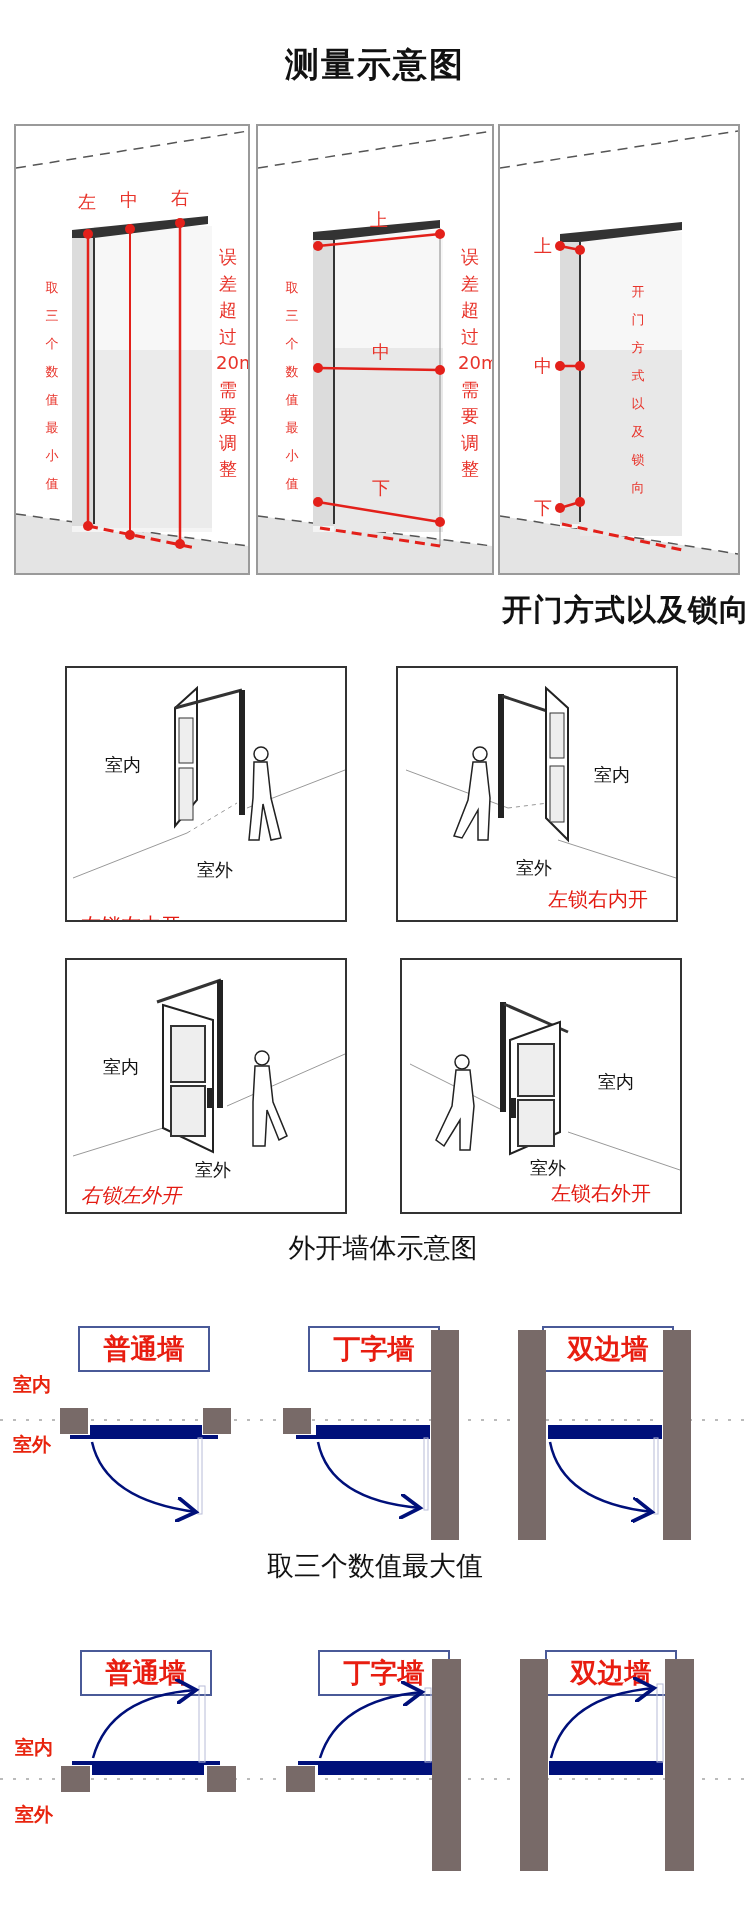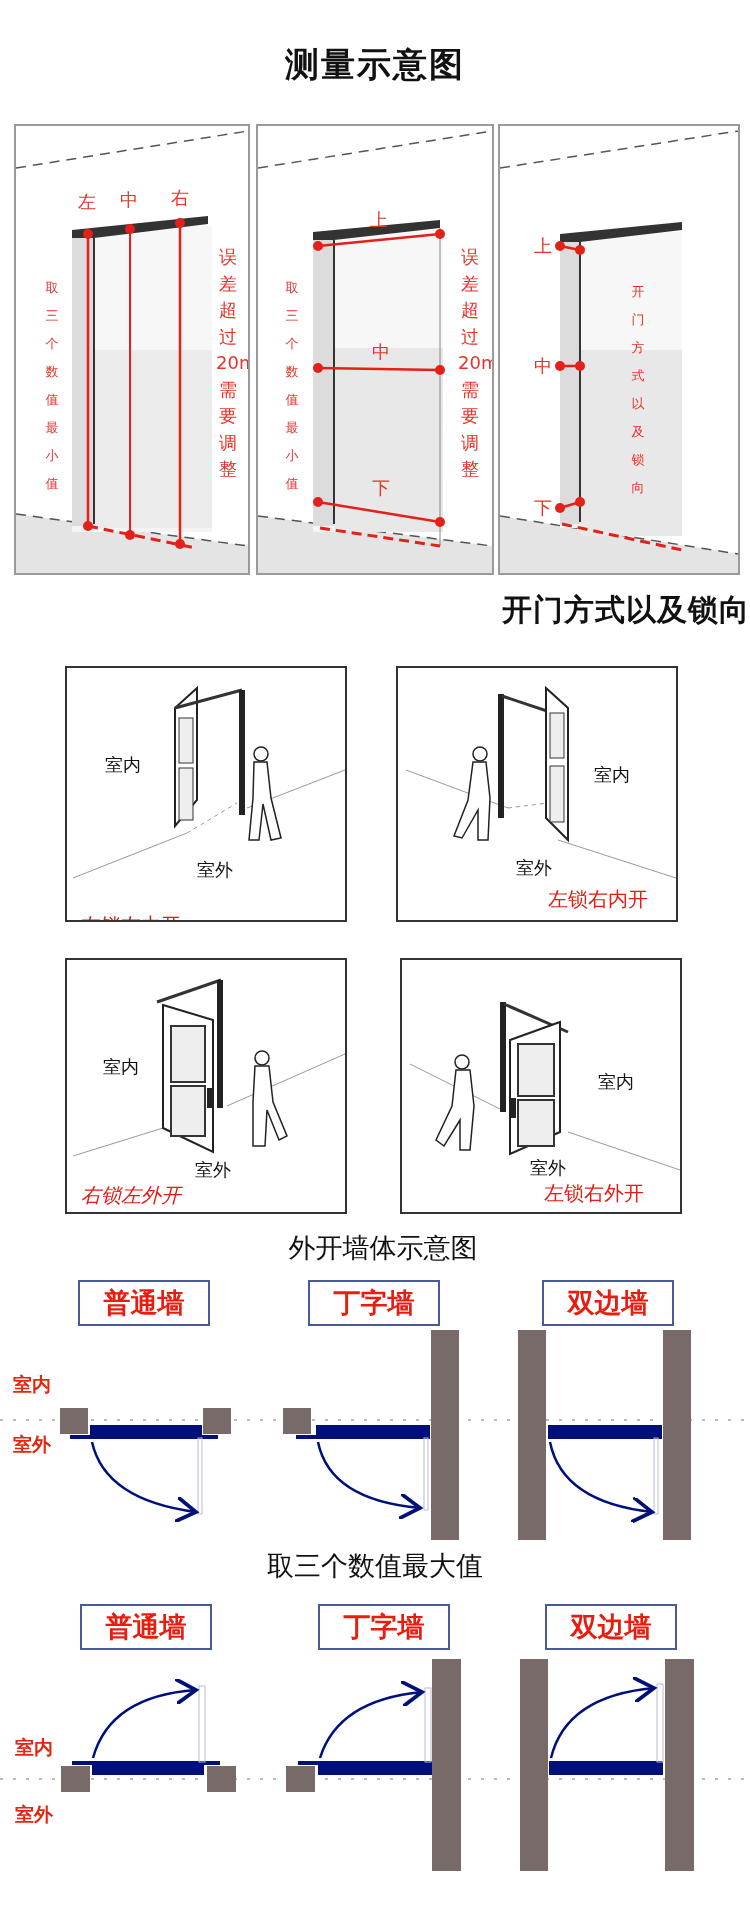--- a/index.html
+++ b/index.html
@@ -9,21 +9,21 @@
   .title-sec{top:590px;font-size:30px;letter-spacing:1px;text-align:right;}
   .title-plain{font-weight:normal;font-size:27px;}
   .panel{position:absolute;top:124px;height:447px;border:2px solid #9a9a9a;background:#fff;overflow:hidden;}
   .panel svg{position:absolute;left:0;top:0;}
   .vlabel{position:absolute;color:#e8332a;font-size:13px;line-height:28px;width:24px;text-align:center;}
   .plabel{position:absolute;color:#e8332a;font-size:18px;}
   .box{position:absolute;border:2px solid #333;background:#fff;overflow:hidden;}
   .box svg{position:absolute;left:0;top:0;}
   .blabel{position:absolute;font-size:18px;color:#111;}
   .rlabel{position:absolute;font-size:20px;color:#e31b12;}
-  .tag{position:absolute;border:2px solid #4a5a98;background:#fff;text-align:center;font-weight:bold;color:#e81d10;font-size:27px;line-height:42px;height:42px;}
+  .tag{position:absolute;border:2px solid #4a5a98;background:#fff;text-align:center;font-weight:bold;color:#e81d10;font-size:27px;line-height:42px;height:42px;margin-top:46px;}
   .side{position:absolute;font-weight:bold;color:#e8240e;font-size:19px;}
   .plan svg{position:absolute;left:0;top:0;}
 </style>
 </head>
 <body>
 
 <div class="title title-main">测量示意图</div>
 
 <div class="panel" style="left:14px;width:232px;">
   <svg width="232" height="447">
@@ -176,21 +176,21 @@
     <line x1="102" y1="44" x2="166" y2="72" stroke="#333" stroke-width="3"></line>
     <polygon points="108,80 158,62 158,172 108,194" fill="#fff" stroke="#222" stroke-width="2"></polygon>
     <rect x="116" y="84" width="36" height="52" fill="#eee" stroke="#333" stroke-width="2"></rect>
     <rect x="116" y="140" width="36" height="46" fill="#eee" stroke="#333" stroke-width="2"></rect>
     <rect x="108" y="138" width="6" height="20" fill="#222"></rect>
     <circle cx="60" cy="102" r="7" fill="#fff" stroke="#222" stroke-width="1.5"></circle>
     <path d="M54,110 L68,110 L72,146 L68,190 L58,190 L58,160 L42,186 L34,180 L50,146 Z" fill="#fff" stroke="#222" stroke-width="1.5"></path>
   </svg>
   <div class="blabel" style="left:196px;top:110px;">室内</div>
   <div class="blabel" style="left:128px;top:196px;">室外</div>
-  <div class="rlabel" style="left:142px;top:220px;font-family:Liberation Mono, monospace;">左锁右外开</div>
+  <div class="rlabel" style="left:149px;top:220px;font-family:Liberation Mono, monospace;">左锁右外开</div>
 </div>
 
 <div class="title title-plain" style="top:1230px;margin-left:8px;">外开墙体示意图</div>
 
 <div class="tag" style="left:78px;top:1280px;width:128px;">普通墙</div>
 <div class="tag" style="left:308px;top:1280px;width:128px;">丁字墙</div>
 <div class="tag" style="left:542px;top:1280px;width:128px;">双边墙</div>
 
 <div class="side" style="left:13px;top:1372px;">室内</div>
 <div class="side" style="left:13px;top:1432px;">室外</div>

